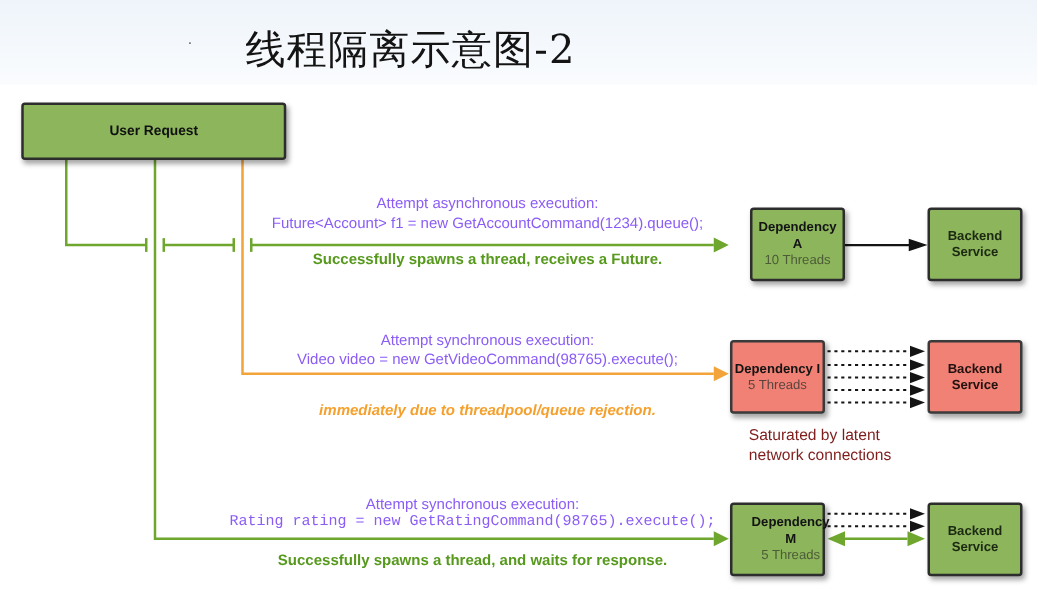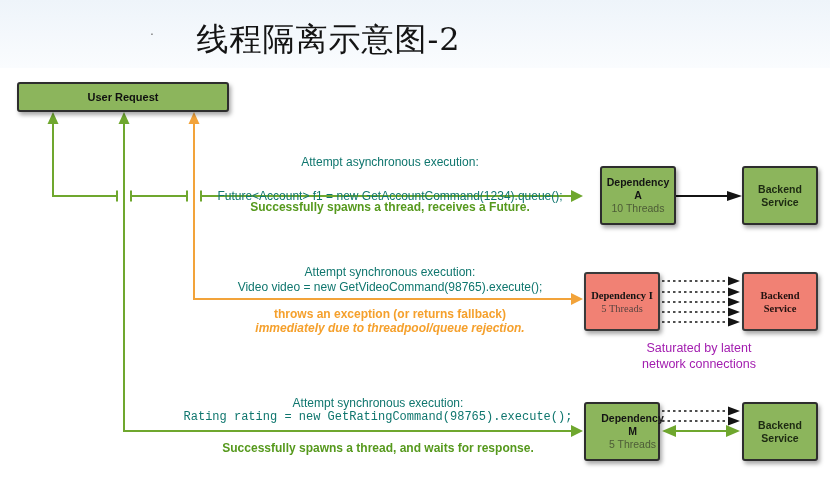--- a/index.html
+++ b/index.html
@@ -10,32 +10,32 @@
   .page-title{position:absolute;left:0;top:18px;width:657px;margin:0;text-align:center;
     font-family:"DejaVu Serif","Liberation Serif",serif;font-weight:400;
     font-size:32px;color:#141414;letter-spacing:1px;}
   .stray-dot{position:absolute;left:150px;top:22px;font-size:14px;color:#777;}
   svg.connectors{position:absolute;left:0;top:0;}
   .box{position:absolute;border:2px solid #2d2d2d;border-radius:3px;
     box-shadow:2px 3px 4px rgba(0,0,0,0.35);
     display:flex;flex-direction:column;align-items:center;justify-content:center;
     text-align:center;box-sizing:border-box;}
   .green-box{background:#8CB55C;}
-  .red-box{background:#F18174;border-color:#3a3a3a;font-family:Liberation Serif, serif;}
-  .user-box{left:17px;top:82px;width:212px;height:30px;font-weight:bold;font-size:11px;color:#101010;}
+  .red-box{background:#F18174;border-color:#3a3a3a;}
+  .user-box{left:17px;top:82px;width:212px;height:46px;font-weight:bold;font-size:11px;color:#101010;}
   .dep-box{width:76px;height:59px;line-height:13px;}
   .dep-name{font-weight:bold;font-size:10.5px;color:#141414;}
   .dep-threads{font-size:10.5px;color:#4d5c37;}
   .red-box .dep-threads{color:#5a4440;}
   .backend-label{font-weight:bold;font-size:10.5px;color:#1d2a12;line-height:13px;}
   .red-box .backend-label{color:#231210;}
-  .cap{position:absolute;text-align:center;font-size:12px;color:#0f766e;width:400px;}
+  .cap{position:absolute;text-align:center;font-size:12px;color:#8b5cf6;width:400px;}
   .cap.bold-green{font-weight:bold;color:#56991D;text-align:center;}
   .cap.bold-orange{font-weight:bold;color:#F5A02C;}
-  .note-red{position:absolute;text-align:center;font-size:12.5px;color:#a21caf;
+  .note-red{position:absolute;text-align:left;font-size:12.5px;color:#7f1d1d;
     width:200px;line-height:16px;}
 </style>
 </head>
 <body>
 
 <div class="stage">
 
   <div class="header-strip"></div>
   <span class="stray-dot">.</span>
   <h1 class="page-title">线程隔离示意图-2</h1>
@@ -96,26 +96,25 @@
       <polygon points="662,431 676,425 676,437" stroke="none"></polygon>
       <polygon points="740,431 726,425 726,437" stroke="none"></polygon>
     </g>
   </svg>
 
   <div class="box green-box user-box">
     <span>User Request</span>
   </div>
 
   <div class="cap" style="left:190px;top:155px;">Attempt asynchronous execution:</div>
-  <div class="cap" style="left:190px;top:189px;">Future&lt;Account&gt; f1 = new GetAccountCommand(1234).queue();</div>
+  <div class="cap" style="left:190px;top:171px;">Future&lt;Account&gt; f1 = new GetAccountCommand(1234).queue();</div>
   <div class="cap bold-green" style="left:190px;top:200px;">Successfully spawns a thread, receives a Future.</div>
 
   <div class="cap" style="left:190px;top:265px;">Attempt synchronous execution:</div>
   <div class="cap" style="left:190px;top:280px;">Video video = new GetVideoCommand(98765).execute();</div>
-  <div class="cap bold-orange" style="left:190px;top:307px;">throws an exception (or returns fallback)</div>
   <div class="cap bold-orange" style="left:190px;top:321px;font-style:italic;">immediately due to threadpool/queue rejection.</div>
 
   <div class="cap" style="left:178px;top:396px;">Attempt synchronous execution:</div>
   <div class="cap" style="left:178px;top:410px;font-family:Liberation Mono, monospace;">Rating rating = new GetRatingCommand(98765).execute();</div>
   <div class="cap bold-green" style="left:178px;top:441px;">Successfully spawns a thread, and waits for response.</div>
 
   <div class="box green-box dep-box" style="left:600px;top:166px;">
     <div class="dep-name">Dependency A</div>
     <div class="dep-threads">10 Threads</div>
   </div>

